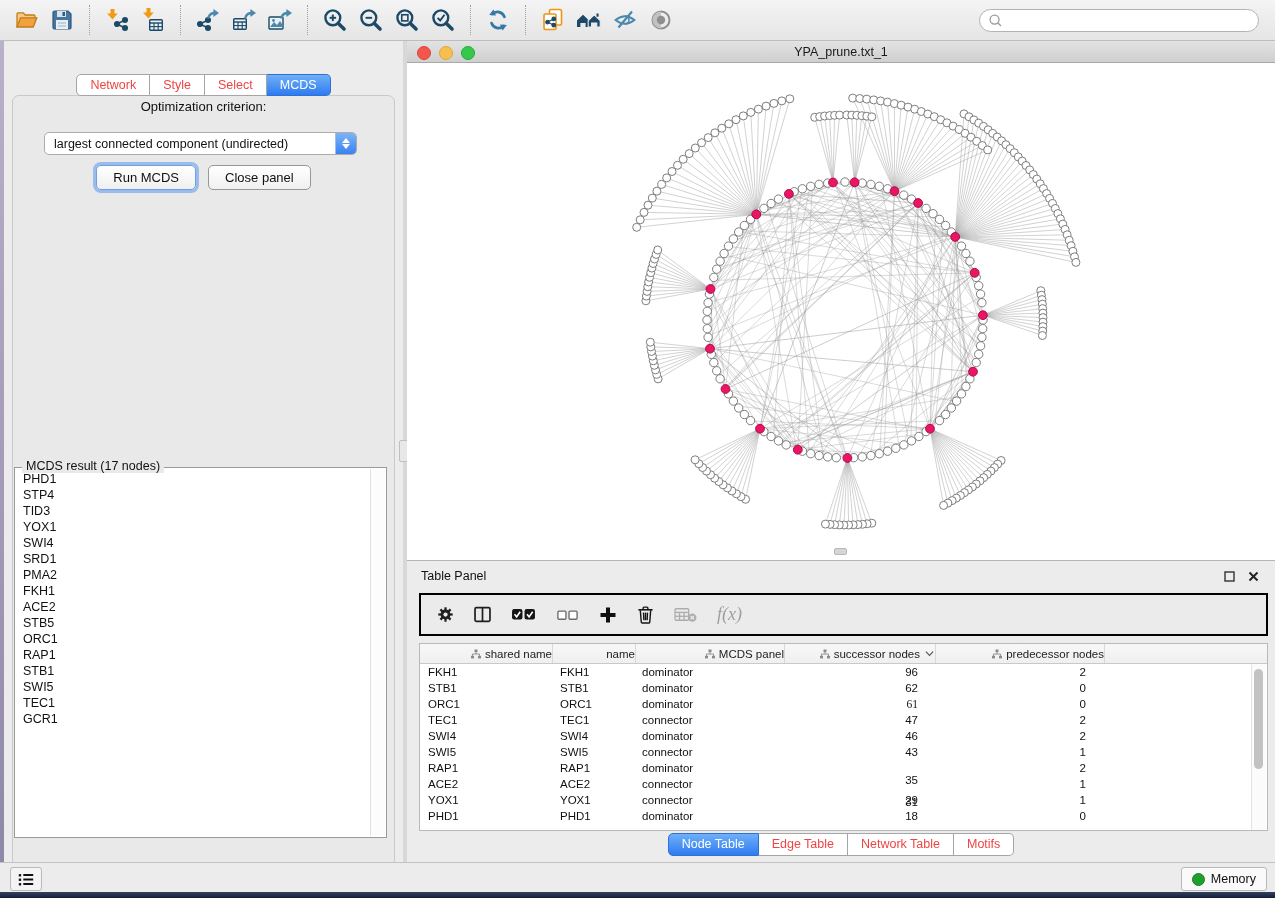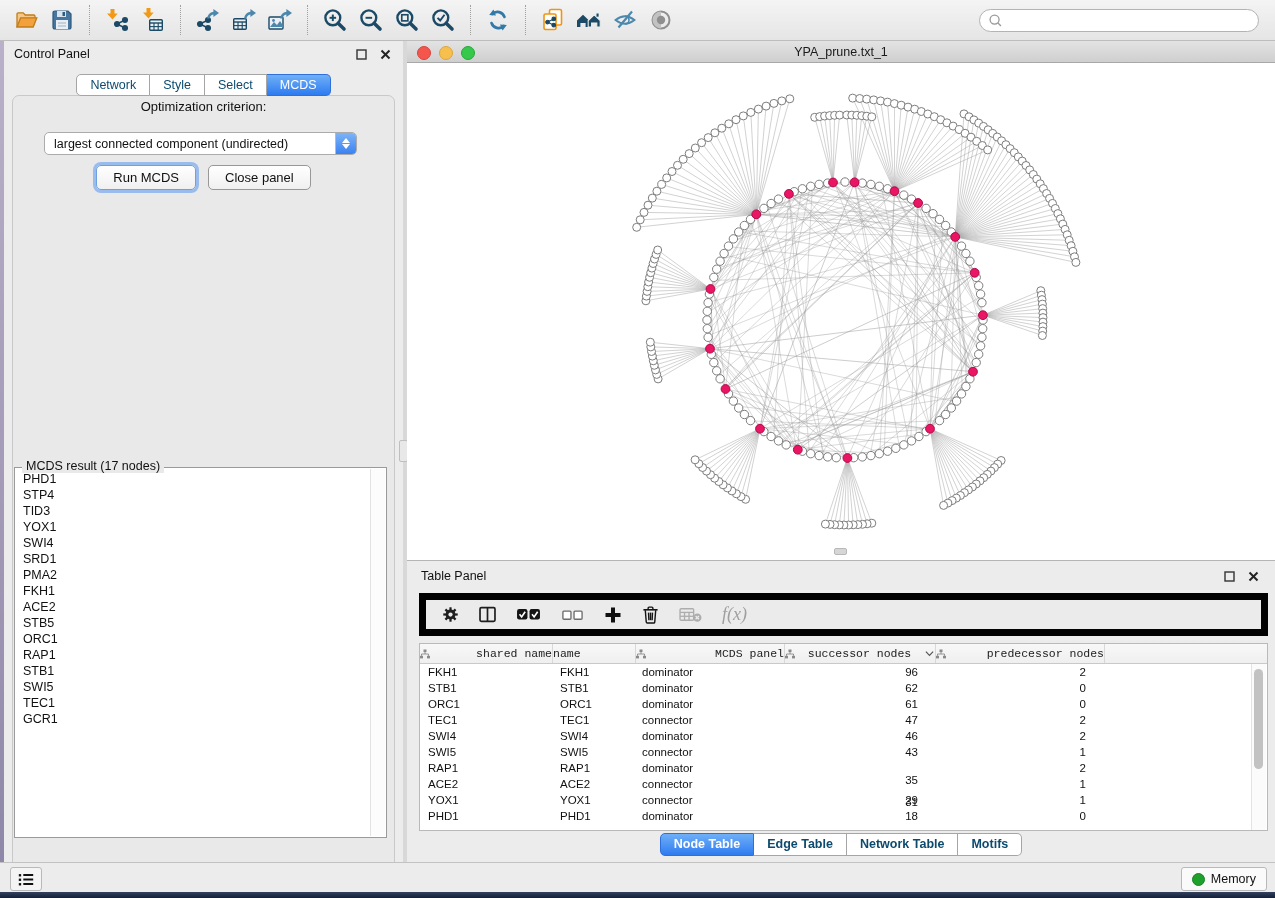--- a/index.html
+++ b/index.html
@@ -21,21 +21,21 @@
   .wp-left{left:0;top:41px;width:4px;height:851px;background:linear-gradient(#b9b1c9,#8e86a6);}
   .wp-bottom{left:0;top:892px;width:1275px;height:6px;background:linear-gradient(#33415f,#141f36);}
 
   
   .cpanel{left:4px;top:41px;width:399px;height:821px;background:#ececec;}
   .panel-title{font-size:12.5px;color:#111;}
   .panel-hdr{left:0;top:0;width:100%;height:26px;display:flex;align-items:center;padding:0 10px;}
   .panel-hdr .sp{flex:1;}
   .mini-ic{width:16px;height:14px;display:flex;align-items:center;justify-content:center;margin-left:8px;}
   .seg-tabs{display:flex;justify-content:center;}
-  .seg{height:20px;line-height:20px;padding:0 13px;font-size:12.5px;background:#fff;color:#0c4a6e;
+  .seg{height:20px;line-height:20px;padding:0 13px;font-size:12.5px;background:#fff;color:#ef4444;
        border:1px solid #a5a5a5;border-left:none;}
   .seg:first-child{border-left:1px solid #a5a5a5;border-radius:5px 0 0 5px;}
   .seg:last-child{border-radius:0 5px 5px 0;}
   .seg.sel{background:linear-gradient(#6fb0f8,#2e7bf0);color:#fff;border-color:#2e6fd8;}
   .cp-inner{left:8px;top:54px;width:383px;height:794px;background:#e9e9e9;border:1px solid #c9c9c9;border-radius:7px;}
   .crit-label{left:0;top:58px;width:100%;text-align:center;font-size:13px;color:#111;}
   .combo{left:40px;top:91px;width:313px;height:23px;background:#fff;border:1px solid #ababab;border-radius:5px;
          display:flex;align-items:center;overflow:hidden;}
   .combo .val{flex:1;font-size:12.5px;padding-left:9px;color:#111;white-space:nowrap;}
   .combo .cap{width:20px;height:100%;background:linear-gradient(#7db4f7,#3a82f2);display:flex;flex-direction:column;
@@ -60,34 +60,34 @@
   .nw-title{left:0;top:0;width:100%;height:22px;background:linear-gradient(#e3e3e3,#cfcfcf);
             border-bottom:1px solid #a8a8a8;display:flex;align-items:center;justify-content:center;
             font-size:12.5px;color:#1a1a1a;}
   .lights{position:absolute;left:10px;top:5px;display:flex;gap:8px;}
   .light{width:12px;height:12px;border-radius:50%;}
   .net-canvas{left:0;top:22px;width:868px;height:497px;background:#fff;}
   .split-handle{left:427px;top:507px;width:13px;height:7px;background:#d6d6d6;border:1px solid #b8b8b8;border-radius:2px;}
 
   
   .tpanel{left:407px;top:560px;width:868px;height:302px;background:#ececec;border-top:1px solid #b5b5b5;}
-  .tp-toolbar{left:12px;top:32px;width:849px;height:43px;background:#ebebeb;border:7px solid #000000;
+  .tp-toolbar{left:12px;top:32px;width:849px;height:43px;background:#ebebeb;border:2px solid #000000;
               display:flex;align-items:center;gap:20px;padding-left:16px;}
   .tp-ic{display:flex;align-items:center;justify-content:center;}
   .ttable{left:12px;top:82px;width:849px;height:188px;background:#fff;border:1px solid #b9b9b9;overflow:hidden;}
   .thead{display:flex;height:19px;background:linear-gradient(#f8f8f8,#efefef);border-bottom:1px solid #c9c9c9;}
-  .th{display:flex;align-items:center;gap:4px;justify-content:space-between;font-size:11.5px;color:#222;
-      border-right:1px solid #d8d8d8;overflow:hidden;font-family:Liberation Mono, monospace;}
+  .th{display:flex;align-items:center;gap:4px;justify-content:flex-end;font-size:11.5px;color:#222;
+      border-right:1px solid #d8d8d8;overflow:hidden;}
   .trow{display:flex;height:16px;align-items:center;}
   .td{font-size:11.5px;color:#111;padding:0 8px;box-sizing:border-box;white-space:nowrap;overflow:hidden;}
   .td.num{text-align:right;padding-right:14px;}
   .tscroll{position:absolute;right:1px;top:20px;width:14px;height:166px;background:#fbfbfb;border-left:1px solid #e3e3e3;}
   .tthumb{position:absolute;left:2px;top:5px;width:9px;height:100px;background:#c2c2c2;border-radius:5px;}
   .tp-tabs{left:0;top:272px;width:100%;display:flex;justify-content:center;}
-  .tp-tabs .seg{height:21px;line-height:21px;font-weight:bold;}
+  .tp-tabs .seg{height:21px;line-height:21px;}
 
   
   .statusbar{left:0;top:862px;width:1275px;height:30px;background:#ececec;border-top:1px solid #c2c2c2;}
   .sb-btn{position:absolute;left:10px;top:4px;width:30px;height:22px;background:#f4f4f4;border:1px solid #b9b9b9;
           border-radius:3px;display:flex;align-items:center;justify-content:center;}
   .mem-btn{position:absolute;right:8px;top:4px;height:22px;padding:0 10px;background:#fafafa;border:1px solid #b9b9b9;
            border-radius:3px;display:flex;align-items:center;gap:6px;font-size:12.5px;color:#111;}
   .mem-dot{width:11px;height:11px;border-radius:50%;}
 </style>
 </head>
@@ -253,35 +253,20 @@
       <line x1="10.4" y1="10.4" x2="13.8" y2="13.8" stroke="#9a9a9a" stroke-width="1.4"></line>
     </svg>
     <input value="" placeholder="" style="">
   </div>
 </div>
 
 <div class="abs wp-left"></div>
 <div class="abs wp-bottom"></div>
 
 <div class="abs cpanel">
-  <div class="abs panel-hdr">
-    <span class="panel-title">Control Panel</span>
-    <span class="sp"></span>
-    <span class="mini-ic">
-      <svg width="11" height="11">
-          <rect x="1" y="1" width="9" height="9" fill="none" stroke="#333" stroke-width="1.4"></rect>
-        </svg>
-    </span>
-    <span class="mini-ic">
-      <svg width="11" height="11">
-          <line x1="1.5" y1="1.5" x2="9.5" y2="9.5" stroke="#222" stroke-width="2"></line>
-          <line x1="9.5" y1="1.5" x2="1.5" y2="9.5" stroke="#222" stroke-width="2"></line>
-        </svg>
-    </span>
-  </div>
   <div class="abs cp-inner"></div>
   <div class="abs seg-tabs" style="left:0;top:33px;width:100%;" id="cp-tabs">
       <div class="seg">Network</div>
       <div class="seg">Style</div>
       <div class="seg">Select</div>
       <div class="seg sel">MCDS</div>
     </div>
   <div class="abs crit-label">Optimization criterion:</div>
   <div class="abs btnrow">
     <div class="pbtn focus">Run MCDS</div>
@@ -1089,21 +1074,21 @@
           <div class="td" style="width: 132px;">STB1</div>
           <div class="td" style="width: 82px;">STB1</div>
           <div class="td" style="width: 148px;">dominator</div>
           <div class="td num" style="width: 150px;">62</div>
           <div class="td num" style="width: 168px;">0</div>
         </div>
         <div class="trow">
           <div class="td" style="width: 132px;">ORC1</div>
           <div class="td" style="width: 82px;">ORC1</div>
           <div class="td" style="width: 148px;">dominator</div>
-          <div class="td num" style="width: 150px;">61</div>
+          <div class="td num" style="width: 150px; font-family: Liberation Serif, serif;">61</div>
           <div class="td num" style="width: 168px;">0</div>
         </div>
         <div class="trow">
           <div class="td" style="width: 132px;">TEC1</div>
           <div class="td" style="width: 82px;">TEC1</div>
           <div class="td" style="width: 148px;">connector</div>
           <div class="td num" style="width: 150px;">47</div>
           <div class="td num" style="width: 168px;">2</div>
         </div>
         <div class="trow">

